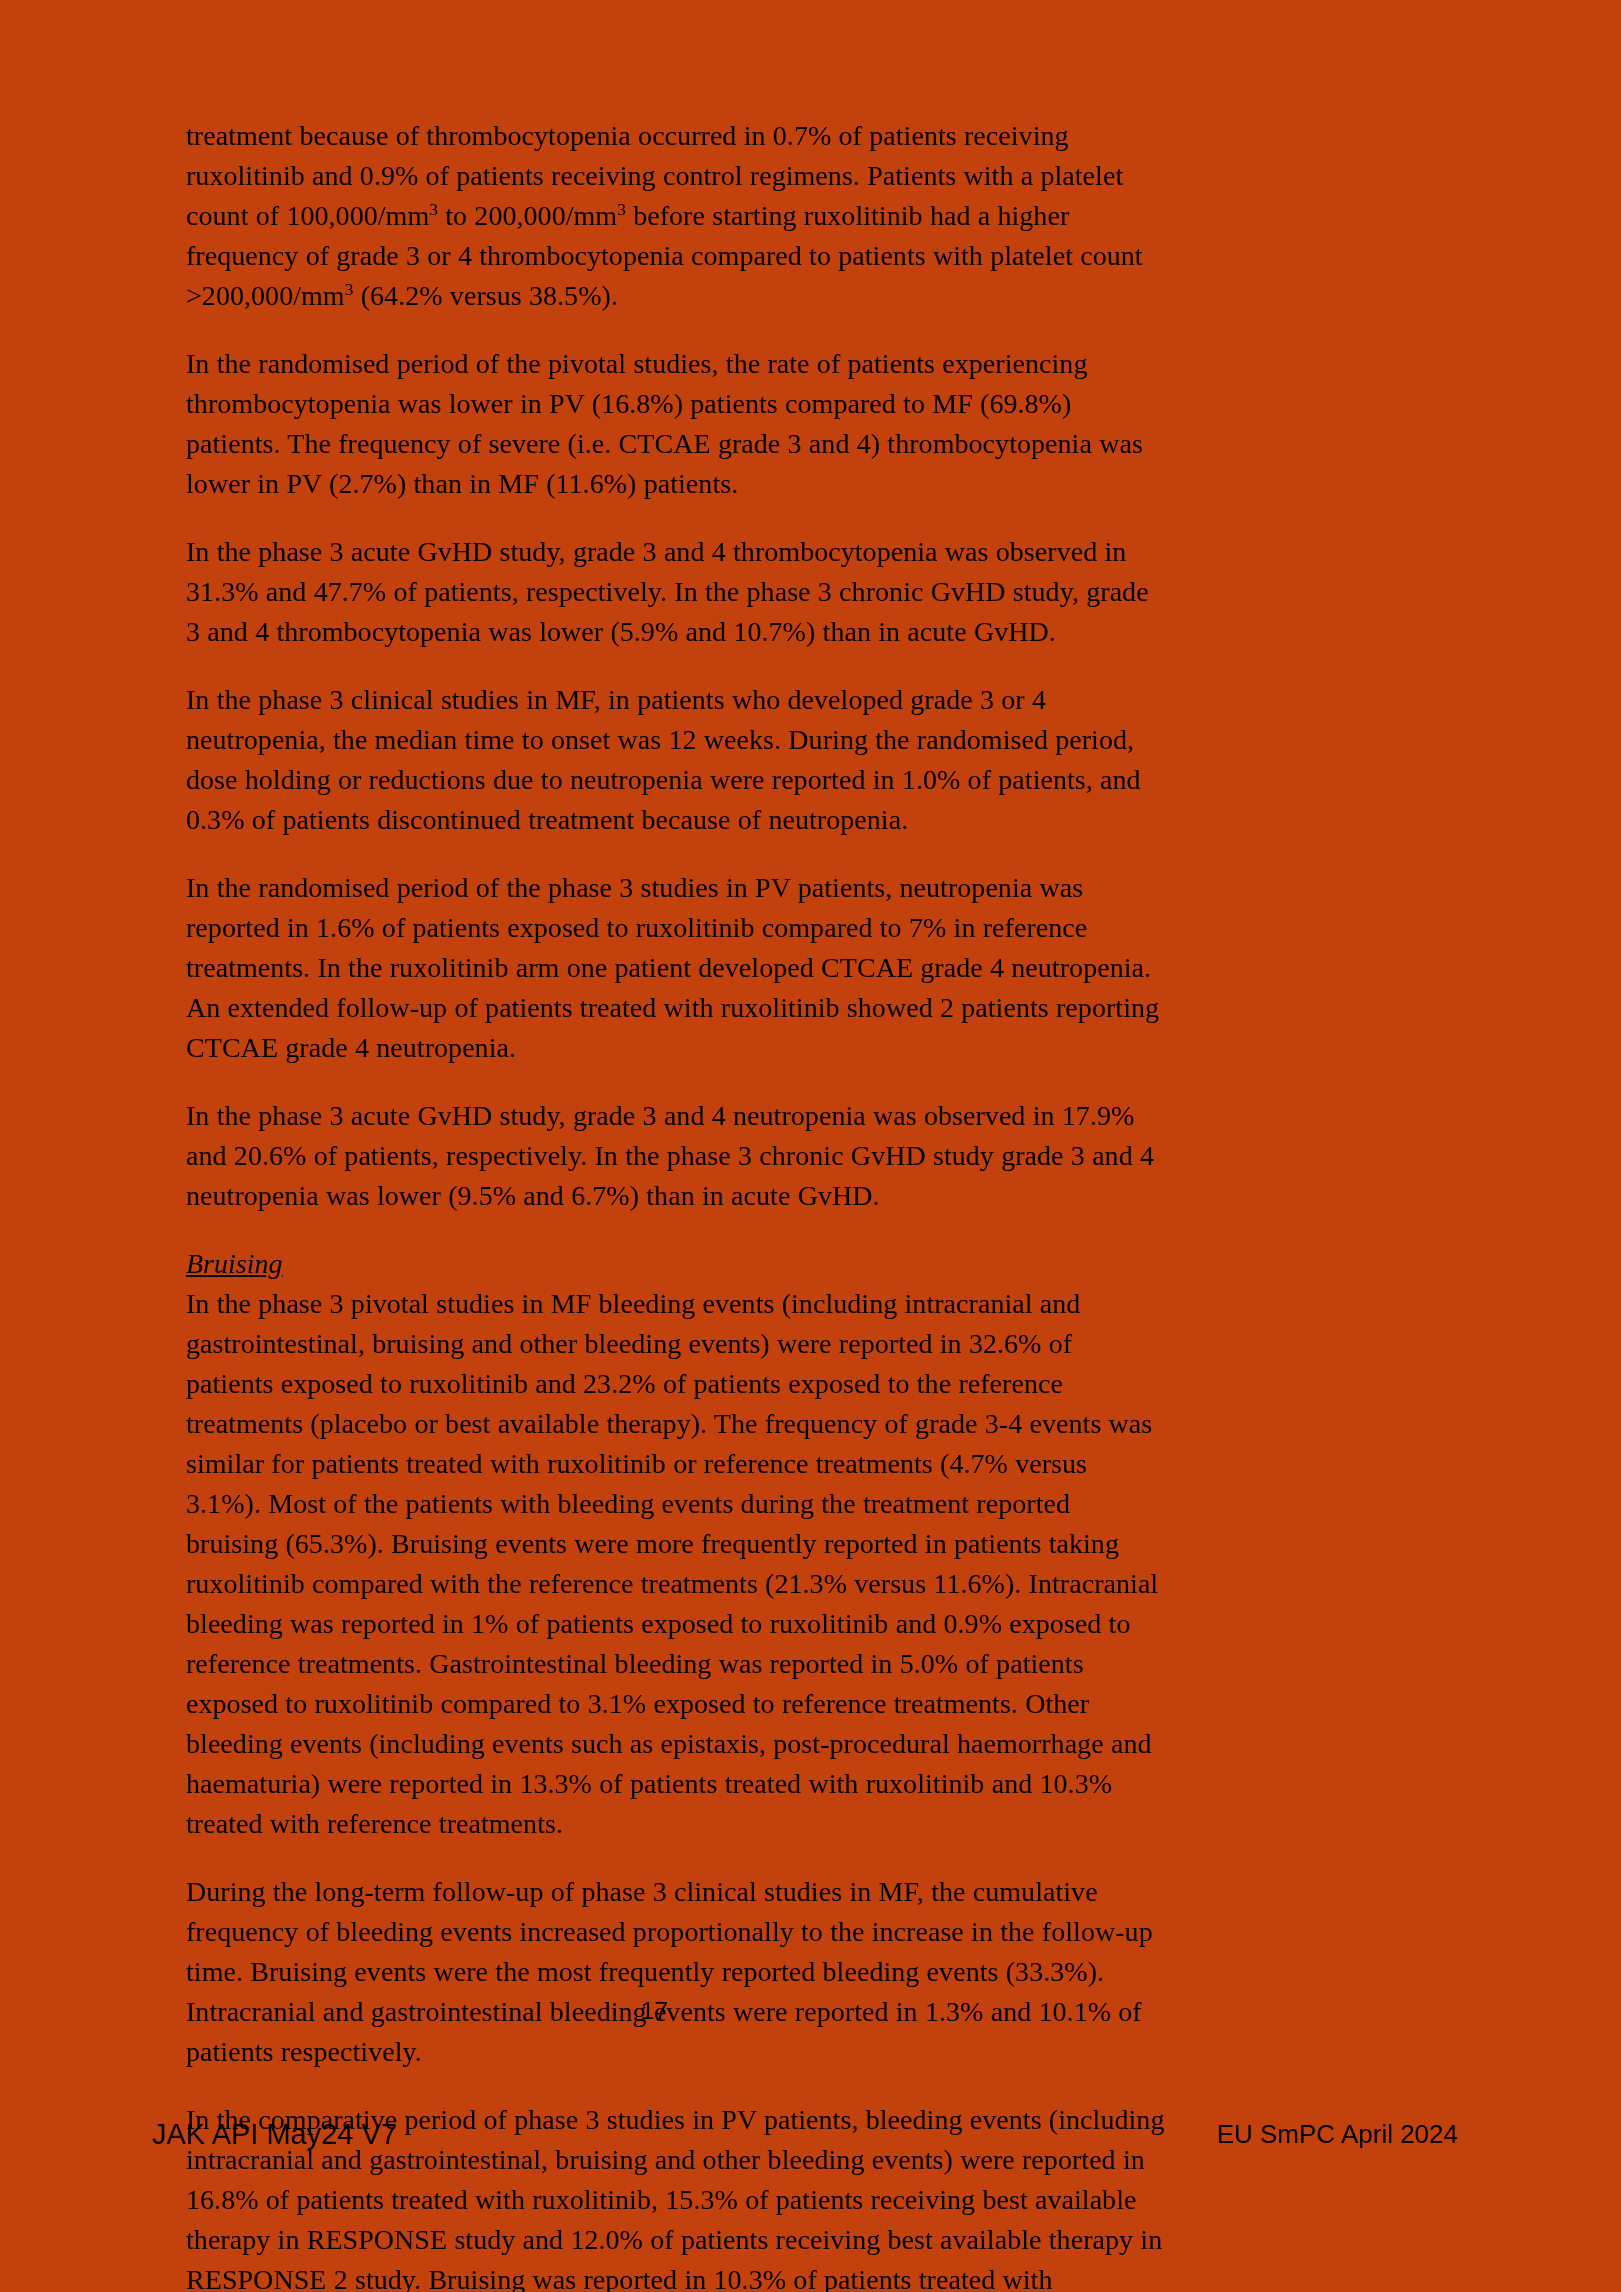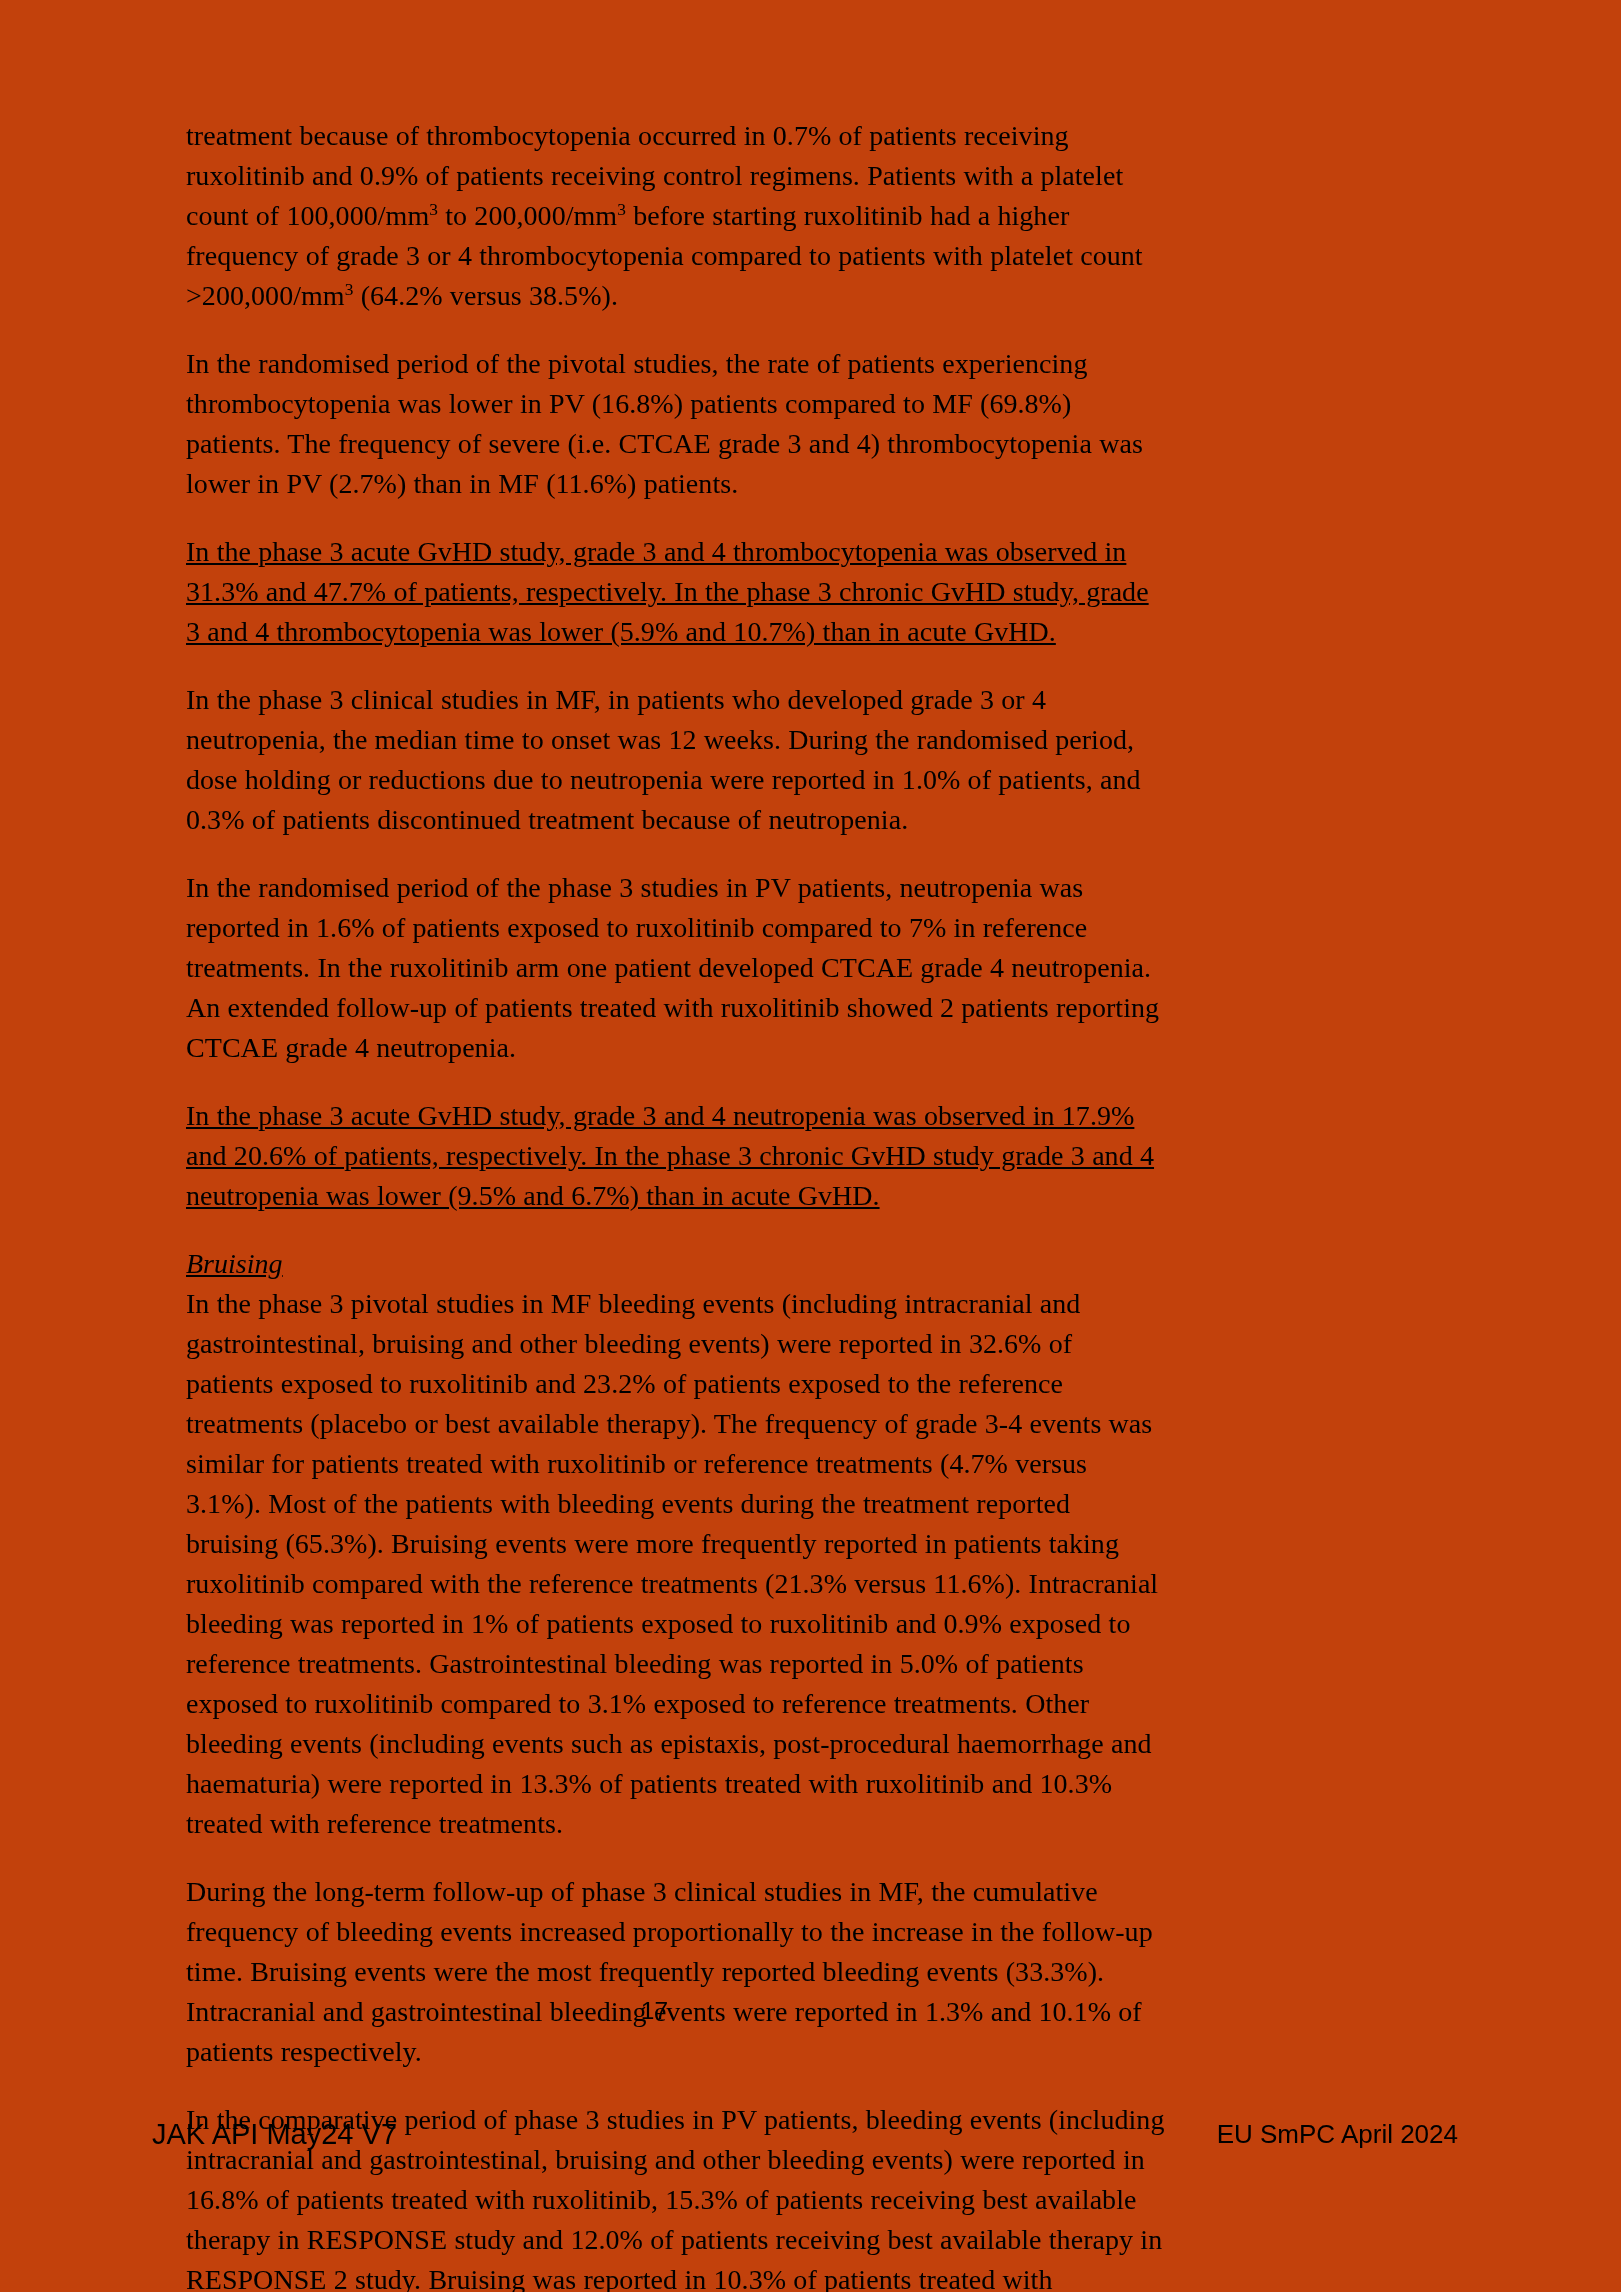--- a/index.html
+++ b/index.html
@@ -44,21 +44,20 @@
     -webkit-hyphens: none;
   }
 
   p.para:last-of-type {
     margin-bottom: 0;
   }
 
   
   p.tight {
     margin-bottom: 28px;
-    text-decoration: underline;
   }
 
   
   h2.subhead {
     margin: 0;
     padding: 0;
     font-size: 28px;
     line-height: 40px;
     font-weight: normal;
     font-style: italic;

